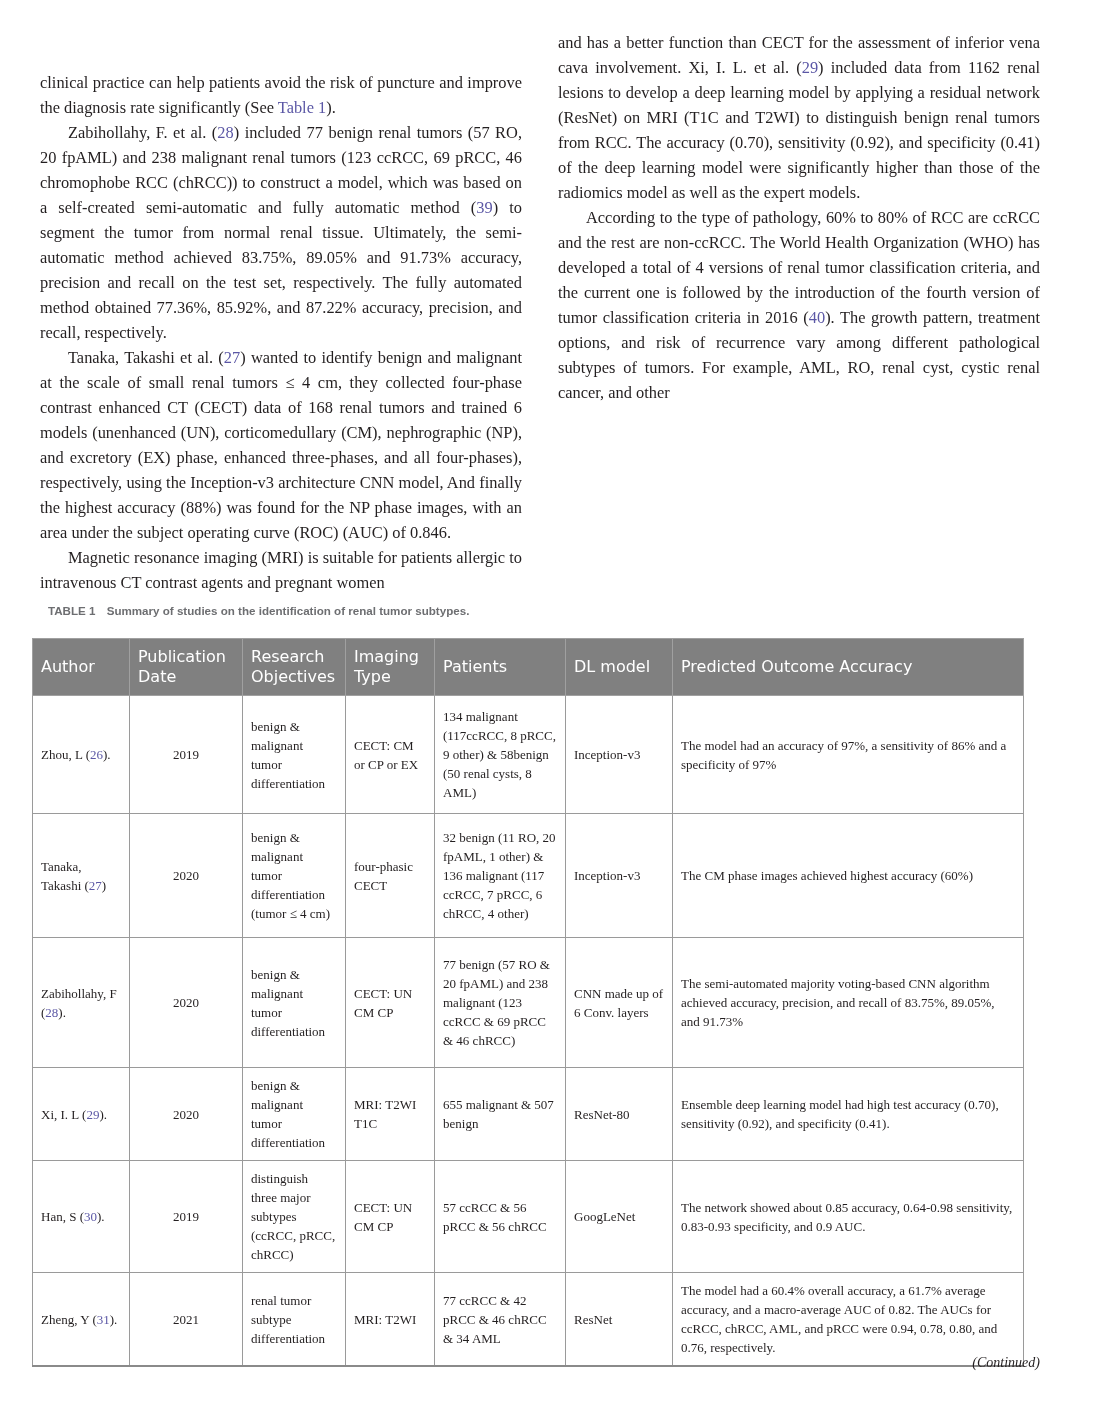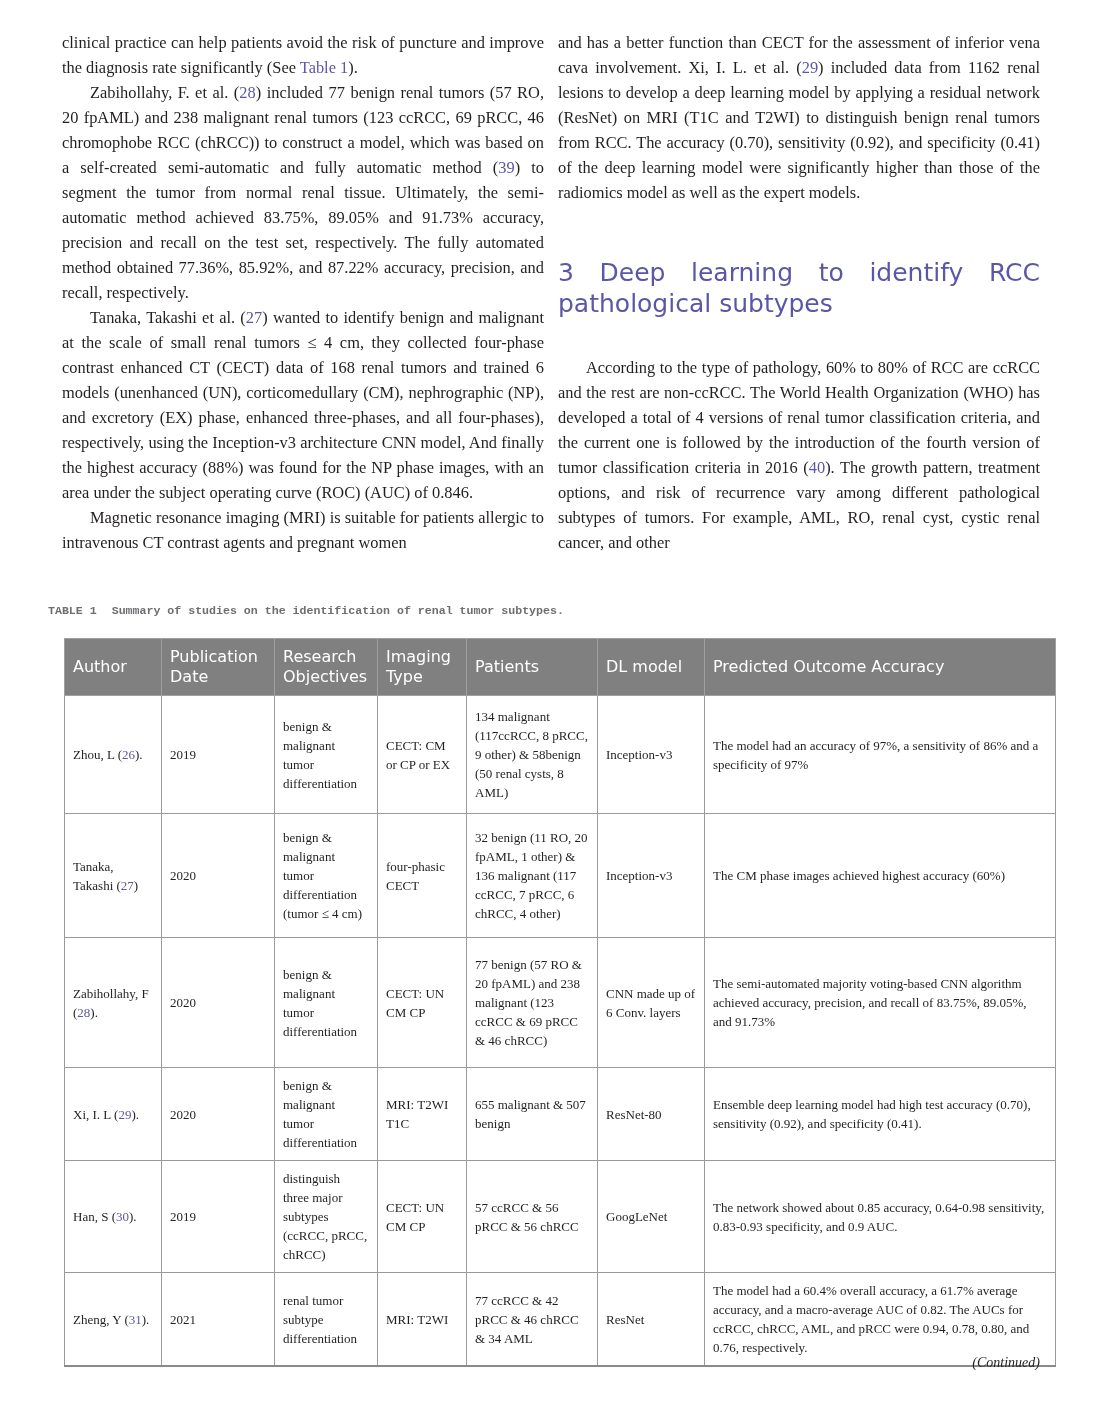--- a/index.html
+++ b/index.html
@@ -1,34 +1,34 @@
 <!DOCTYPE html>
 <html><head>
 <meta charset="utf-8">
 <style>
   html, body { margin: 0; padding: 0; background: #ffffff; }
   body { width: 1100px; height: 1417px; position: relative; overflow: hidden; color: #231f20; }
 
   .col { position: absolute; top: 30px; width: 482px; font-family: "Liberation Serif", "DejaVu Serif", serif; font-size: 16.4px; line-height: 25px; text-align: justify; }
-  .col-left { left: 62px; }
+  .col-left { left: 40px; margin-top: 40px; }
   .col-right { left: 558px; }
   .col p { margin: 0; }
   .col p.indent { text-indent: 28px; }
   .ref { color: #5b57a5; }
 
   .section-heading { font-family: "DejaVu Sans", "Liberation Sans", sans-serif; color: #5b57a5; font-size: 25px; line-height: 31px; font-weight: normal; margin: 52px 0 36px 0; letter-spacing: 0px; }
 
-  .table-caption { position: absolute; left: 48px; top: 604px; font-family: Liberation Mono, monospace; font-size: 11.6px; color: #6d6e71; }
+  .table-caption { position: absolute; left: 48px; top: 604px; font-family: Liberation Sans, sans-serif; font-size: 11.6px; color: #6d6e71; }
   .table-caption .lbl { font-weight: bold; margin-right: 8px; }
   .table-caption .txt { font-weight: bold; }
 
-  table.summary { position: absolute; left: 64px; top: 638px; width: 992px; border-collapse: collapse; font-family: "Liberation Serif", "DejaVu Serif", serif; font-size: 13px; line-height: 19px; color: #231f20; }
+  table.summary { position: absolute; left: 32px; top: 638px; width: 992px; border-collapse: collapse; font-family: "Liberation Serif", "DejaVu Serif", serif; font-size: 13px; line-height: 19px; color: #231f20; }
   table.summary th { background: #808080; color: #ffffff; font-family: "DejaVu Sans", "Liberation Sans", sans-serif; font-weight: normal; font-size: 16px; line-height: 20px; text-align: left; padding: 8px 8px 8px 8px; border: 1px solid #a0a0a0; height: 40px; vertical-align: middle; }
   table.summary td { border: 1px solid #9a9a9a; padding: 8px 8px; vertical-align: middle; }
-  table.summary td.year { text-align: left; }
+  table.summary td.year { text-align: center; }
   table.summary tr.last td { border-bottom: 2px solid #8a8a8a; }
   .col-author { width: 80px; }
   .col-date { width: 96px; }
   .col-obj { width: 86px; }
   .col-img { width: 72px; }
   .col-pat { width: 114px; }
   .col-dl { width: 90px; }
 
   .continued { position: absolute; right: 60px; top: 1355px; font-family: "Liberation Serif", "DejaVu Serif", serif; font-style: italic; font-size: 14px; color: #231f20; }
 </style>
@@ -37,21 +37,20 @@
 
 <div class="col col-left">
   <p><span>clinical practice can help patients avoid the risk of puncture and improve the diagnosis rate significantly (See </span><span class="ref">Table 1</span><span>).</span></p>
   <p class="indent"><span>Zabihollahy, F. et al. (</span><span class="ref">28</span><span>) included 77 benign renal tumors (57 RO, 20 fpAML) and 238 malignant renal tumors (123 ccRCC, 69 pRCC, 46 chromophobe RCC (chRCC)) to construct a model, which was based on a self-created semi-automatic and fully automatic method (</span><span class="ref">39</span><span>) to segment the tumor from normal renal tissue. Ultimately, the semi-automatic method achieved 83.75%, 89.05% and 91.73% accuracy, precision and recall on the test set, respectively. The fully automated method obtained 77.36%, 85.92%, and 87.22% accuracy, precision, and recall, respectively.</span></p>
   <p class="indent"><span>Tanaka, Takashi et al. (</span><span class="ref">27</span><span>) wanted to identify benign and malignant at the scale of small renal tumors ≤ 4 cm, they collected four-phase contrast enhanced CT (CECT) data of 168 renal tumors and trained 6 models (unenhanced (UN), corticomedullary (CM), nephrographic (NP), and excretory (EX) phase, enhanced three-phases, and all four-phases), respectively, using the Inception-v3 architecture CNN model, And finally the highest accuracy (88%) was found for the NP phase images, with an area under the subject operating curve (ROC) (AUC) of 0.846.</span></p>
   <p class="indent"><span>Magnetic resonance imaging (MRI) is suitable for patients allergic to intravenous CT contrast agents and pregnant women</span></p>
 </div>
 
 <div class="col col-right">
   <p><span>and has a better function than CECT for the assessment of inferior vena cava involvement. Xi, I. L. et al. (</span><span class="ref">29</span><span>) included data from 1162 renal lesions to develop a deep learning model by applying a residual network (ResNet) on MRI (T1C and T2WI) to distinguish benign renal tumors from RCC. The accuracy (0.70), sensitivity (0.92), and specificity (0.41) of the deep learning model were significantly higher than those of the radiomics model as well as the expert models.</span></p>
-  <h2 class="section-heading">3 Deep learning to identify RCC pathological subtypes</h2>
   <p class="indent"><span>According to the type of pathology, 60% to 80% of RCC are ccRCC and the rest are non-ccRCC. The World Health Organization (WHO) has developed a total of 4 versions of renal tumor classification criteria, and the current one is followed by the introduction of the fourth version of tumor classification criteria in 2016 (</span><span class="ref">40</span><span>). The growth pattern, treatment options, and risk of recurrence vary among different pathological subtypes of tumors. For example, AML, RO, renal cyst, cystic renal cancer, and other</span></p>
 </div>
 
 <div class="table-caption">
   <span class="lbl">TABLE 1</span>
   <span class="txt">Summary of studies on the identification of renal tumor subtypes.</span>
 </div>
 
 <table class="summary">
   <thead>

